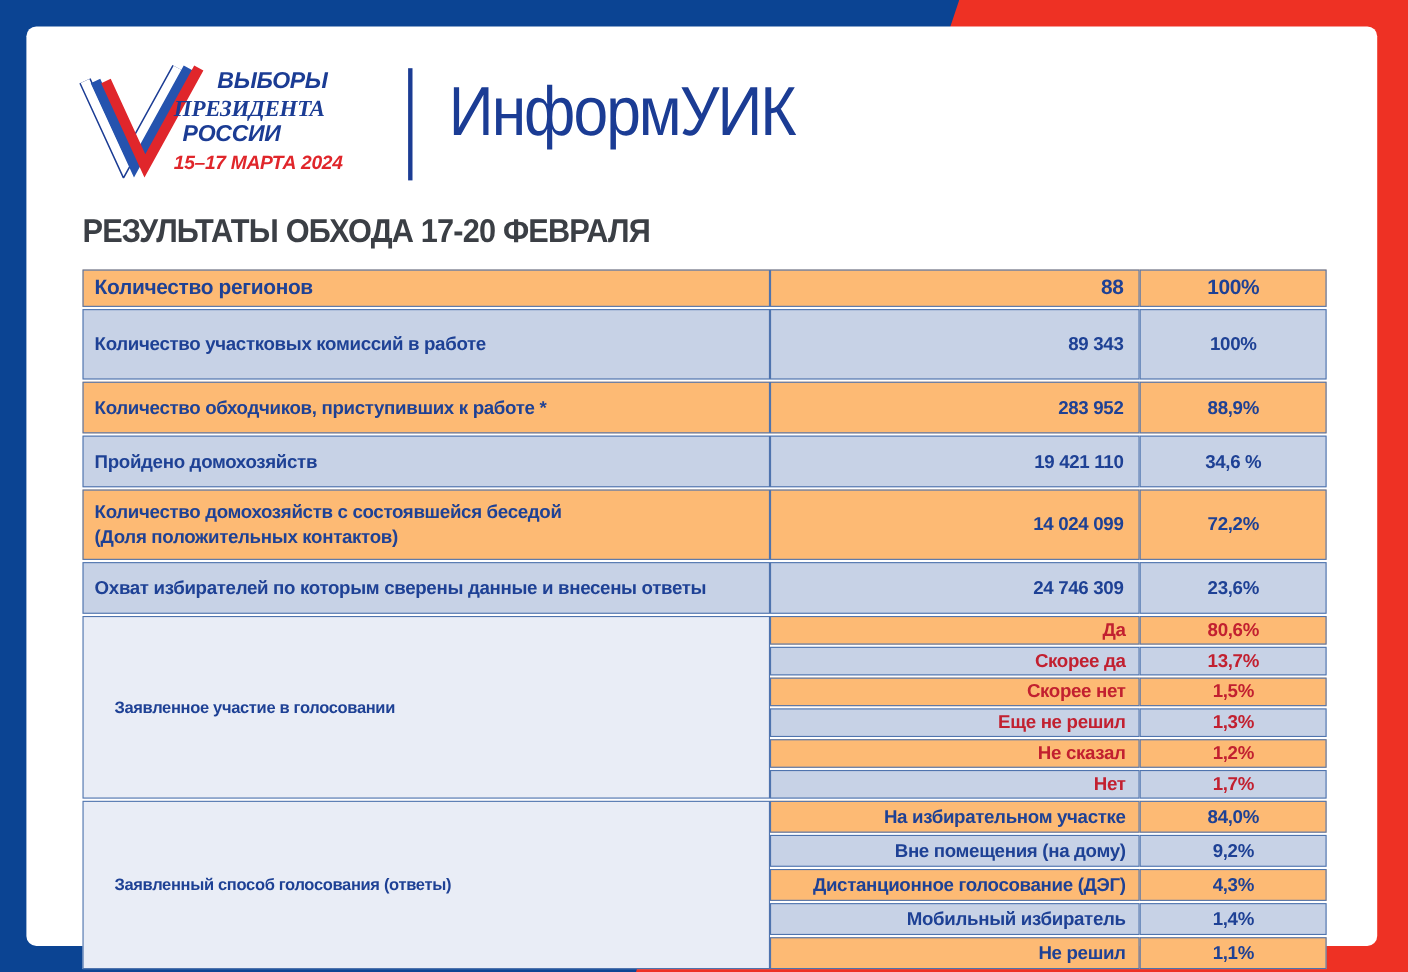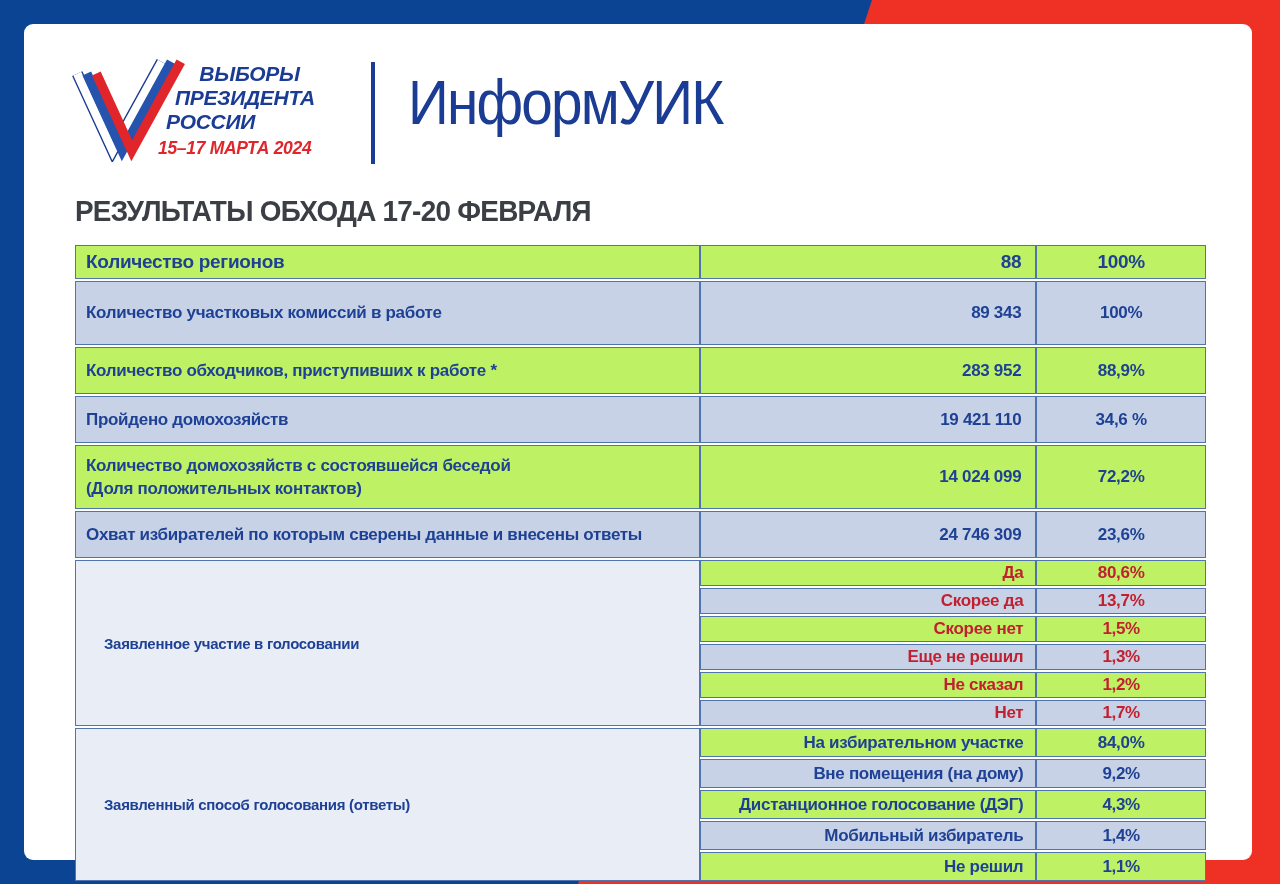--- a/index.html
+++ b/index.html
@@ -7,35 +7,35 @@
   .page{position:relative;width:1280px;height:884px;background:#ee3124;overflow:hidden;}
   .diag-blue{position:absolute;inset:0;background:#0b4493;
     clip-path:polygon(0 0,872px 0,578px 884px,0 884px);}
   .card{position:absolute;left:24px;top:24px;right:28px;bottom:24px;
     background:#ffffff;border-radius:9px;}
   
   .logo-mark{position:absolute;left:46px;top:32px;width:118px;height:106px;}
   .logo-text{position:absolute;left:134px;top:38px;}
   .logo-line{font-style:italic;font-weight:bold;color:#1b3c94;font-size:21px;
     line-height:24px;letter-spacing:-0.3px;white-space:nowrap;}
-  .ll0{margin-left:26px;text-align:center;} .ll1{margin-left:17px;} .ll2{margin-left:8px;}
+  .ll0{margin-left:26px;text-align:center;} .ll1{font-family:Liberation Serif, serif;} .ll2{margin-left:8px;}
   .logo-date{font-style:italic;font-weight:bold;color:#e0262b;font-size:17.5px;
     margin-top:4px;white-space:nowrap;letter-spacing:-0.3px;}
   .hdr-divider{position:absolute;left:347px;top:38px;width:4px;height:102px;background:#1b3c94;}
   .product-title{position:absolute;left:384px;top:42px;color:#1b3c94;font-size:63px;
     font-weight:500;letter-spacing:-2px;transform:scaleX(0.9);transform-origin:left top;white-space:nowrap;}
   
   .section-title{position:absolute;left:51px;top:170px;color:#3b3f45;font-size:30px;
     font-weight:bold;letter-spacing:-0.8px;transform:scaleX(0.93);transform-origin:left top;white-space:nowrap;}
   
   .tbl-wrap{position:absolute;left:51px;top:219px;width:1131px;}
   table.results{width:100%;border-collapse:separate;border-spacing:0 2px;table-layout:fixed;}
   td{border:1px solid #4f74ae;color:#1e4195;font-weight:bold;font-size:17px;
     letter-spacing:-0.3px;padding:0 6px;overflow:hidden;}
-  tr.r-light td{background:#bef264;}
+  tr.r-light td{background:#fdba74;}
   tr.r-dark  td{background:#c7d2e6;}
   td.merged{background:#e9edf6 !important;vertical-align:middle;}
   .c-label{text-align:left;padding-left:10px;}
   .c-num{text-align:right;padding-right:14px;}
   .c-pct{text-align:center;}
   .c-ans{text-align:right;padding-right:12px;}
   .big{font-size:19px;}
   .glabel{font-size:15px;padding-left:28px;}
   .t-red{color:#c22030 !important;}
   .h34{height:34px;} .h52{height:64px;} .h32{height:47px;} .h26{height:26px;} .h29{height:29px;}

